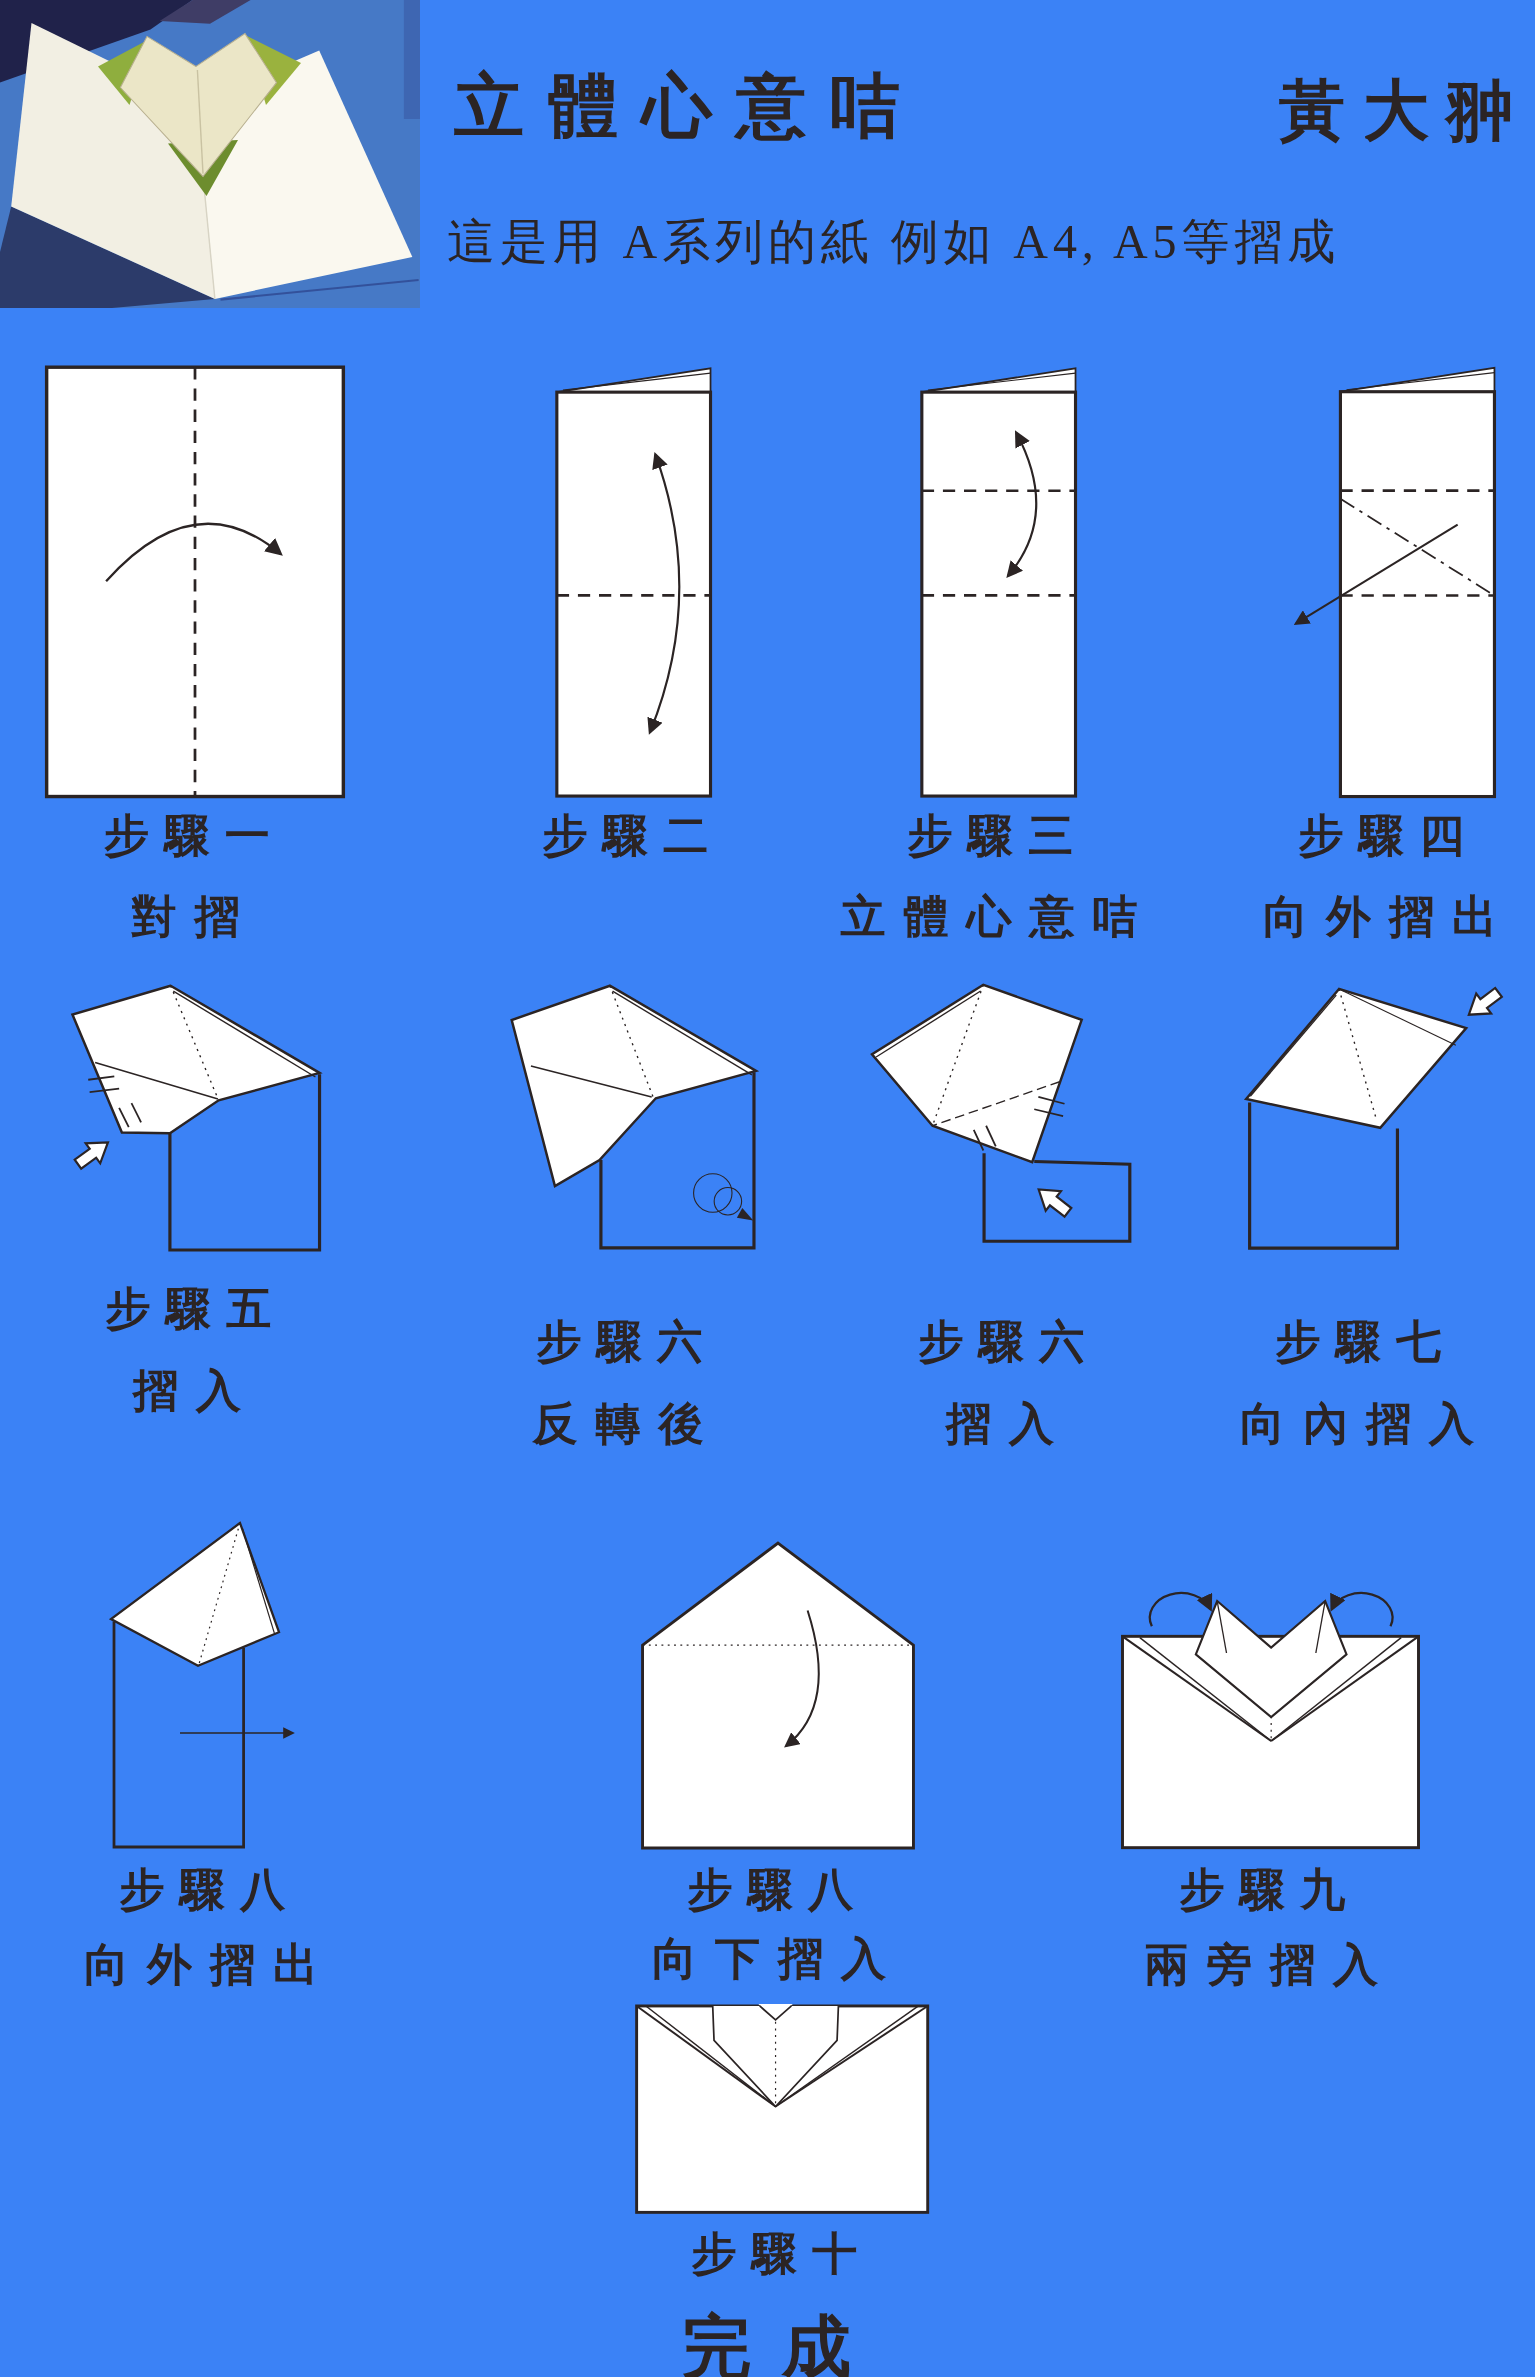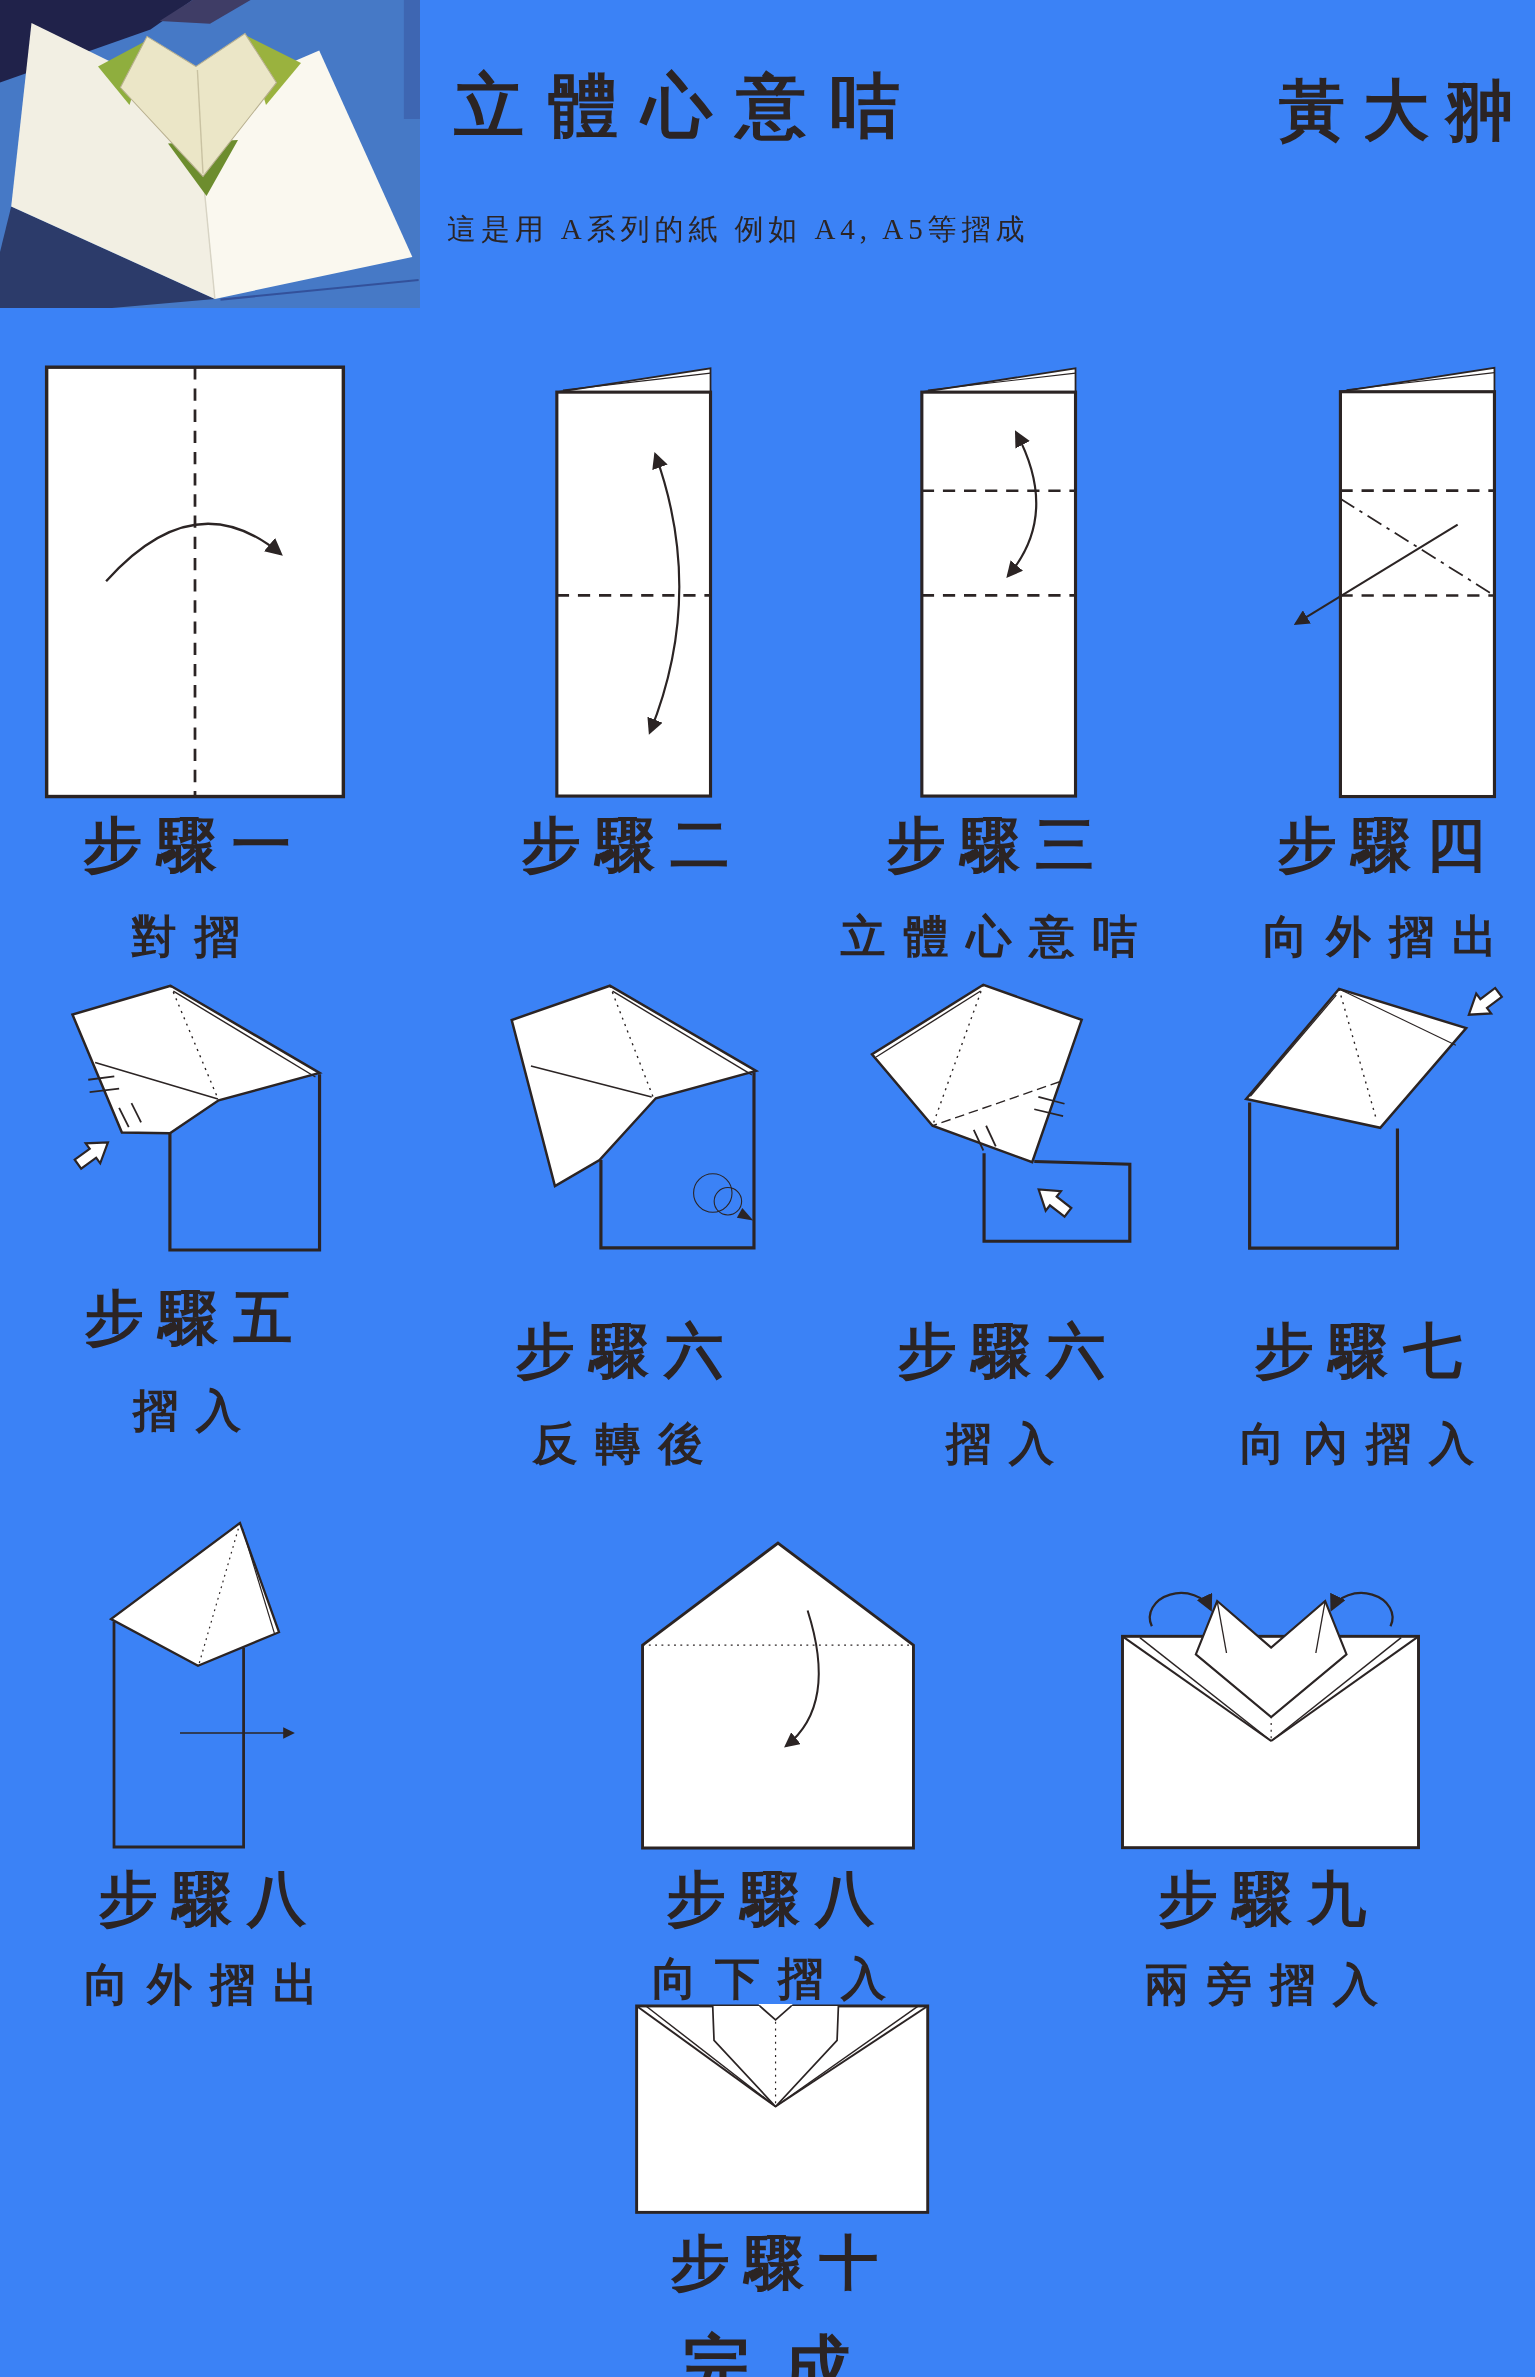--- a/index.html
+++ b/index.html
@@ -4,24 +4,24 @@
 <style>
   html,body{margin:0;padding:0;background:#888;}
   .page{
     position:relative;width:1536px;height:2377px;background:#3b82f6;
     font-family:"Liberation Serif","DejaVu Serif",serif;color:#2b2424;
     overflow:hidden;margin:0 auto;
   }
   .abs{position:absolute;}
   .title{font-size:70px;font-weight:600;letter-spacing:24px;white-space:nowrap;}
   .author{font-size:66px;font-weight:600;letter-spacing:18px;white-space:nowrap;}
-  .subtitle{font-size:29px;font-weight:500;letter-spacing:4.9px;white-space:nowrap;}
+  .subtitle{font-size:48px;font-weight:500;letter-spacing:4.9px;white-space:nowrap;}
   .fig{position:absolute;text-align:center;}
   .fig .art{display:flex;align-items:flex-end;justify-content:center;}
-  .step-label{font-size:59px;font-weight:600;letter-spacing:15.4px;white-space:nowrap;}
+  .step-label{font-size:45px;font-weight:600;letter-spacing:15.4px;white-space:nowrap;}
   .step-caption{font-size:45px;font-weight:600;letter-spacing:18px;white-space:nowrap;}
   .final-caption{font-size:69px;font-weight:600;letter-spacing:31px;}
   svg{display:block;margin:0 auto;overflow:visible;}
   .m-label{margin-top:4.2px;}
 </style>
 </head>
 <body>
 
 <div class="page">
 

